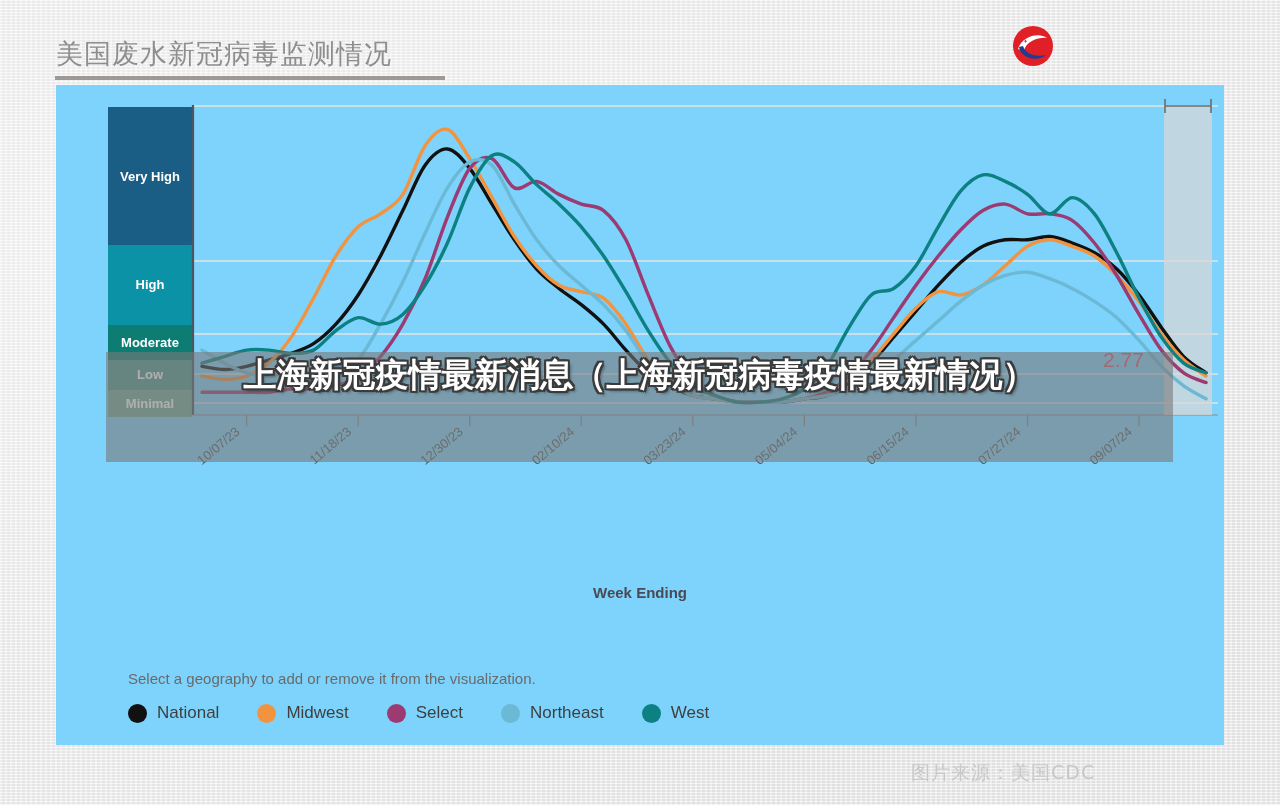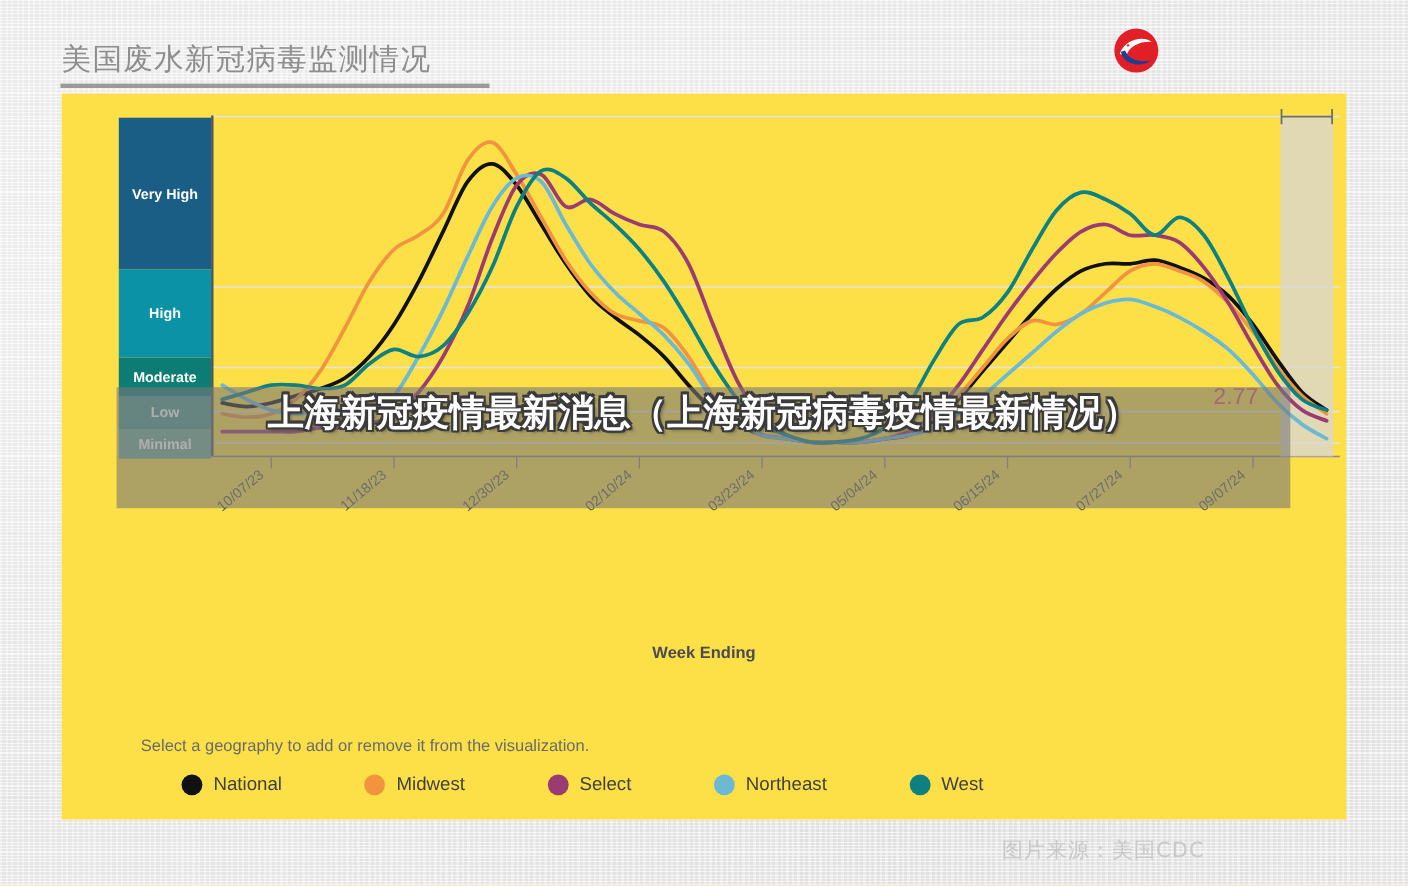--- a/index.html
+++ b/index.html
@@ -34,21 +34,21 @@
   .brand{position:absolute;right:58px;top:24px;height:44px;display:flex;align-items:center;gap:7px;}
   .brand-mark{width:42px;height:42px;border-radius:50%;position:relative;flex:0 0 auto;}
   .brand-text{
     font-size:33px;font-weight:bold;color:#e01f26;letter-spacing:2px;line-height:1;
     font-family:"DejaVu Sans","Liberation Sans",sans-serif;
   }
 
   
   .card{
     position:absolute;left:56px;top:85px;width:1168px;height:660px;
-    background:#fde047;z-index:1;
+    background:#7dd3fc;z-index:1;
   }
 
   
   .chart-wrap{position:absolute;left:0;top:0;width:1168px;height:660px;}
   .chart-svg{position:absolute;left:0;top:0;}
 
   .band-label{
     font-family:"Liberation Sans","DejaVu Sans",sans-serif;
     font-size:13px;font-weight:bold;fill:#ffffff;
   }
@@ -65,21 +65,21 @@
     font-size:21px;fill:#e4536b;
   }
 
   
   .legend-block{position:absolute;left:72px;top:585px;width:1000px;}
   .legend-hint{
     font-size:15px;color:#6a6a6a;margin:0 0 16px 0;
     font-family:"Liberation Sans","DejaVu Sans",sans-serif;
   }
   .legend-row{display:flex;align-items:center;gap:0;}
-  .legend-item{display:flex;align-items:center;margin-right:38px;cursor:pointer;margin-left:37px;}
+  .legend-item{display:flex;align-items:center;margin-right:38px;cursor:pointer;}
   .legend-dot{width:19px;height:19px;border-radius:50%;margin-right:10px;flex:0 0 auto;}
   .legend-name{font-size:17px;color:#3f3f3f;}
 
   
   .overlay-band{
     position:absolute;left:106px;top:352px;width:1067px;height:110px;
     background:rgba(120,120,120,.60);
     z-index:4;
     display:flex;align-items:flex-start;justify-content:center;
   }

